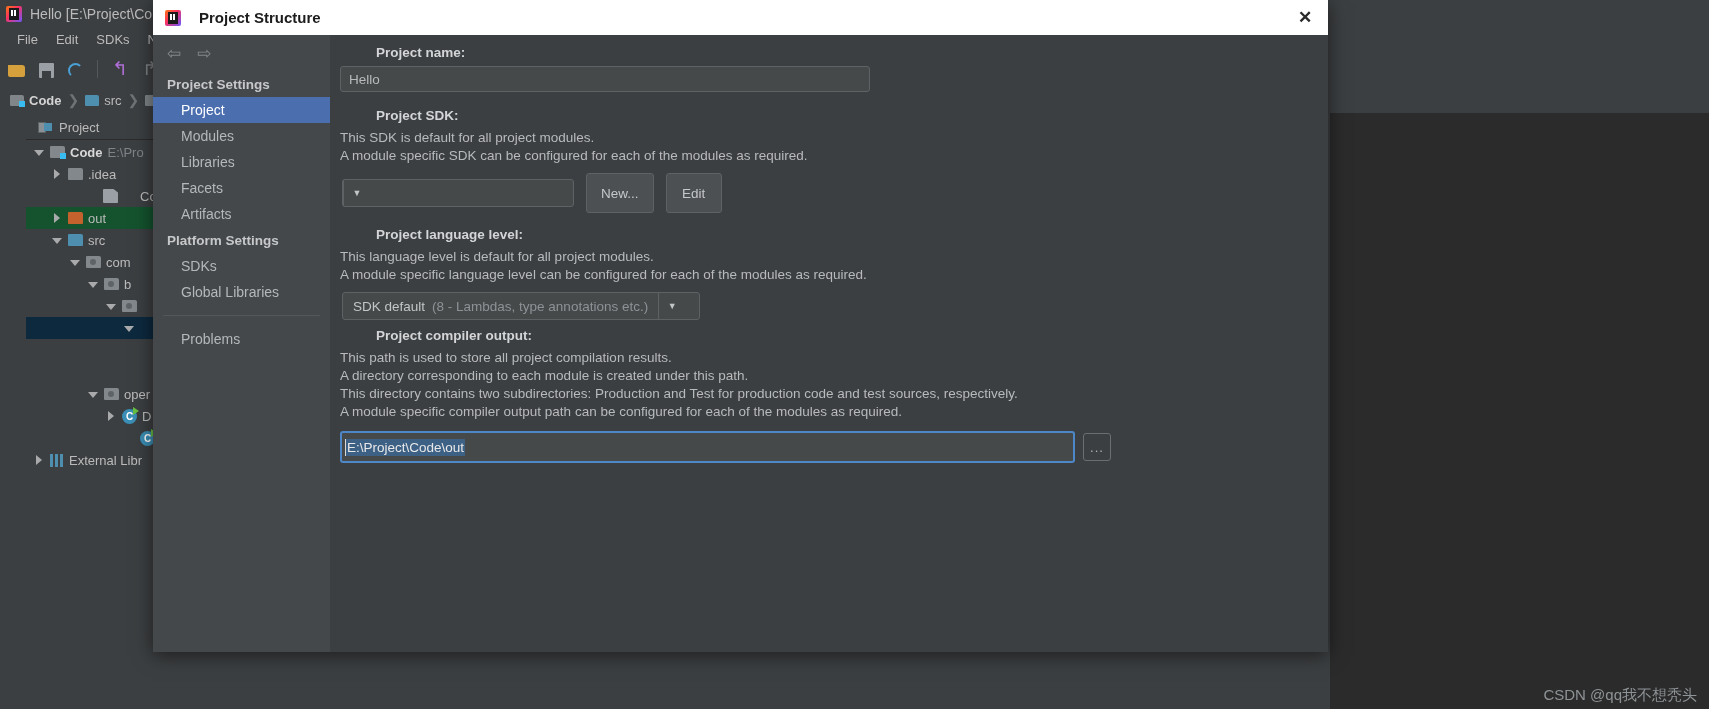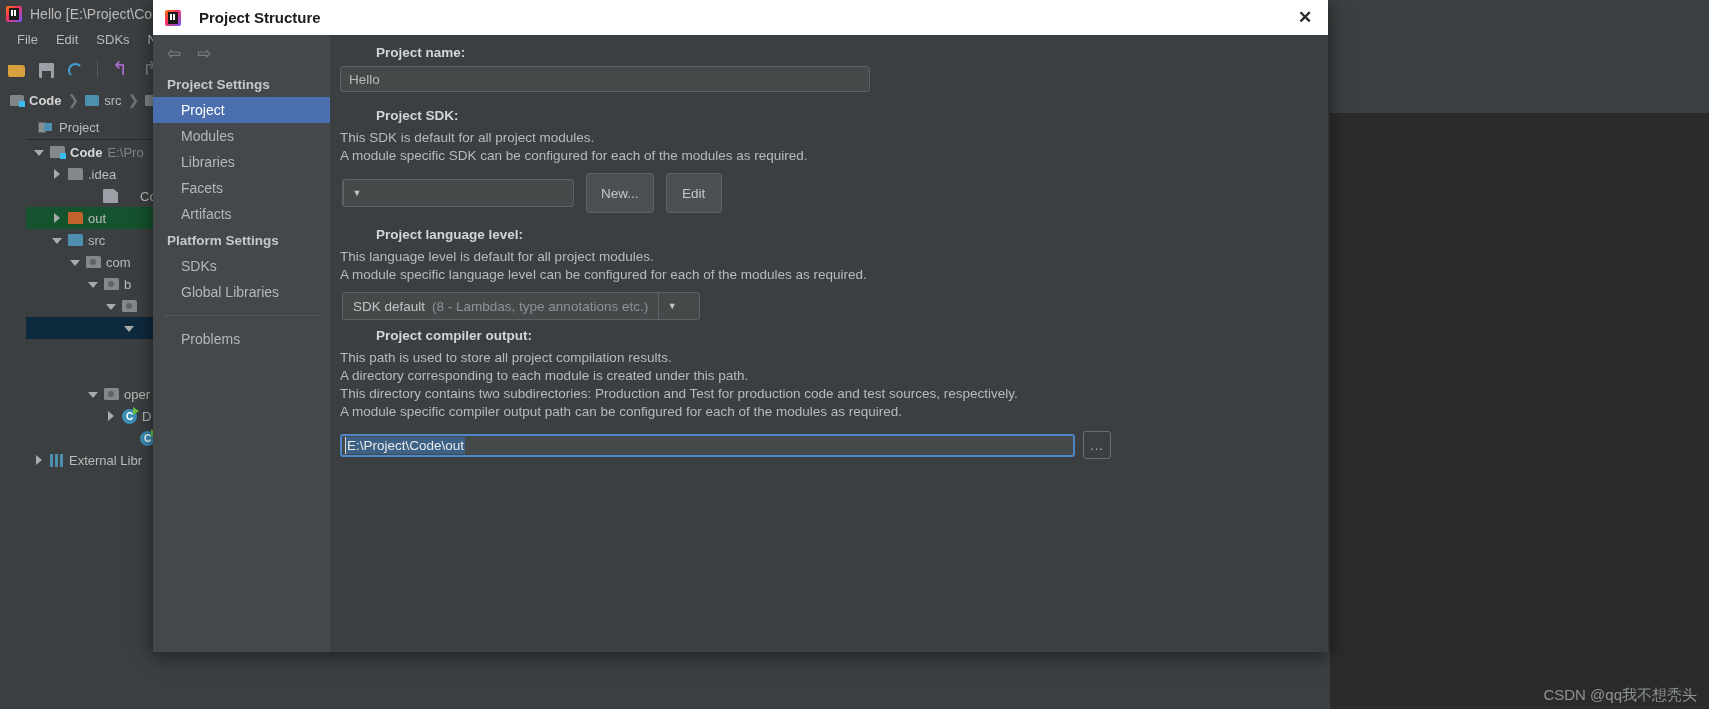--- a/index.html
+++ b/index.html
@@ -256,21 +256,21 @@
   .btn {
     height: 40px; min-width: 56px; padding: 0 14px; border: 1px solid #5e6264;
     border-radius: 3px; background: #4c5052; color: #c5c7c9; font-size: 13.5px;
     display: flex; align-items: center; justify-content: center; box-sizing: border-box;
   }
   #sdk-combo { width: 232px; }
   #lang-combo { width: 358px; }
 
   .out-row { display: flex; align-items: center; gap: 8px; margin-top: 10px; }
   .out-field {
-    width: 735px; height: 23px; background: #45494a;
+    width: 735px; height: 32px; background: #45494a;
     border: 2px solid #4e87c7; border-radius: 3px;
     display: flex; align-items: center; padding: 0 3px; box-sizing: border-box;
   }
   .sel-text {
     background: #3d6185; color: #e8e8e8; font-size: 13.5px; padding: 1px 1px;
     border-left: 1px solid #d8d8d8; white-space: nowrap;
   }
   .browse-btn {
     width: 28px; height: 28px; border: 1px solid #6a6e70; border-radius: 3px;
     background: #3c3f41; color: #b0b3b5; display: flex; align-items: center;

